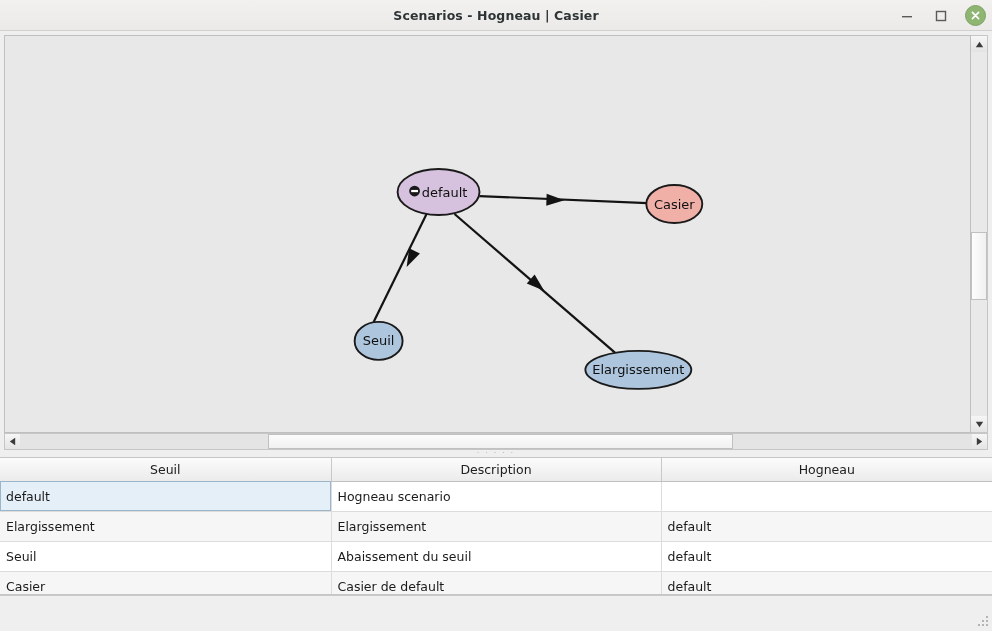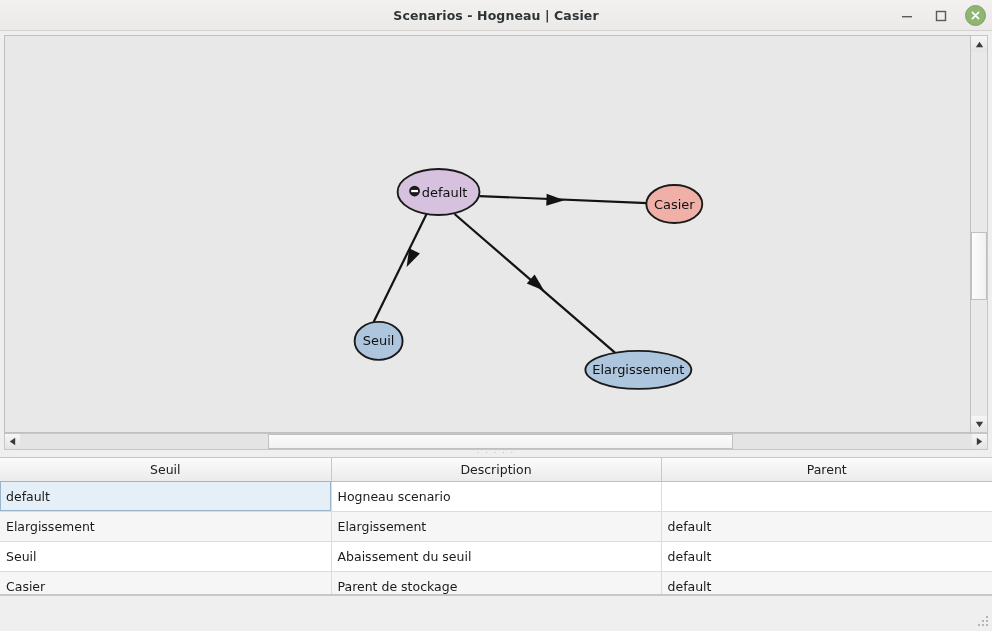--- a/index.html
+++ b/index.html
@@ -314,42 +314,42 @@
     <table class="scen">
       <colgroup>
         <col style="width:331px">
         <col style="width:330px">
         <col style="width:331px">
       </colgroup>
       <thead>
         <tr>
           <th>Seuil</th>
           <th>Description</th>
-          <th style="border-right:none">Parent</th>
+          <th style="border-right:none">Hogneau</th>
         </tr>
       </thead>
       <tbody id="table-body">
           <tr class="plain">
             <td class="selected-cell">default</td>
             <td>Hogneau scenario</td>
             <td style="border-right: none;"></td>
           </tr>
           <tr class="alt">
             <td>Elargissement</td>
             <td>Elargissement</td>
             <td style="border-right: none;">default</td>
           </tr>
           <tr class="plain">
             <td>Seuil</td>
             <td>Abaissement du seuil</td>
             <td style="border-right: none;">default</td>
           </tr>
           <tr class="alt">
             <td>Casier</td>
-            <td>Parent de stockage</td>
+            <td>Casier de default</td>
             <td style="border-right: none;">default</td>
           </tr>
         </tbody>
     </table>
     <div class="filler"></div>
   </div>
 
   <div class="statusbar">
     <span></span>
     <div class="grip">

